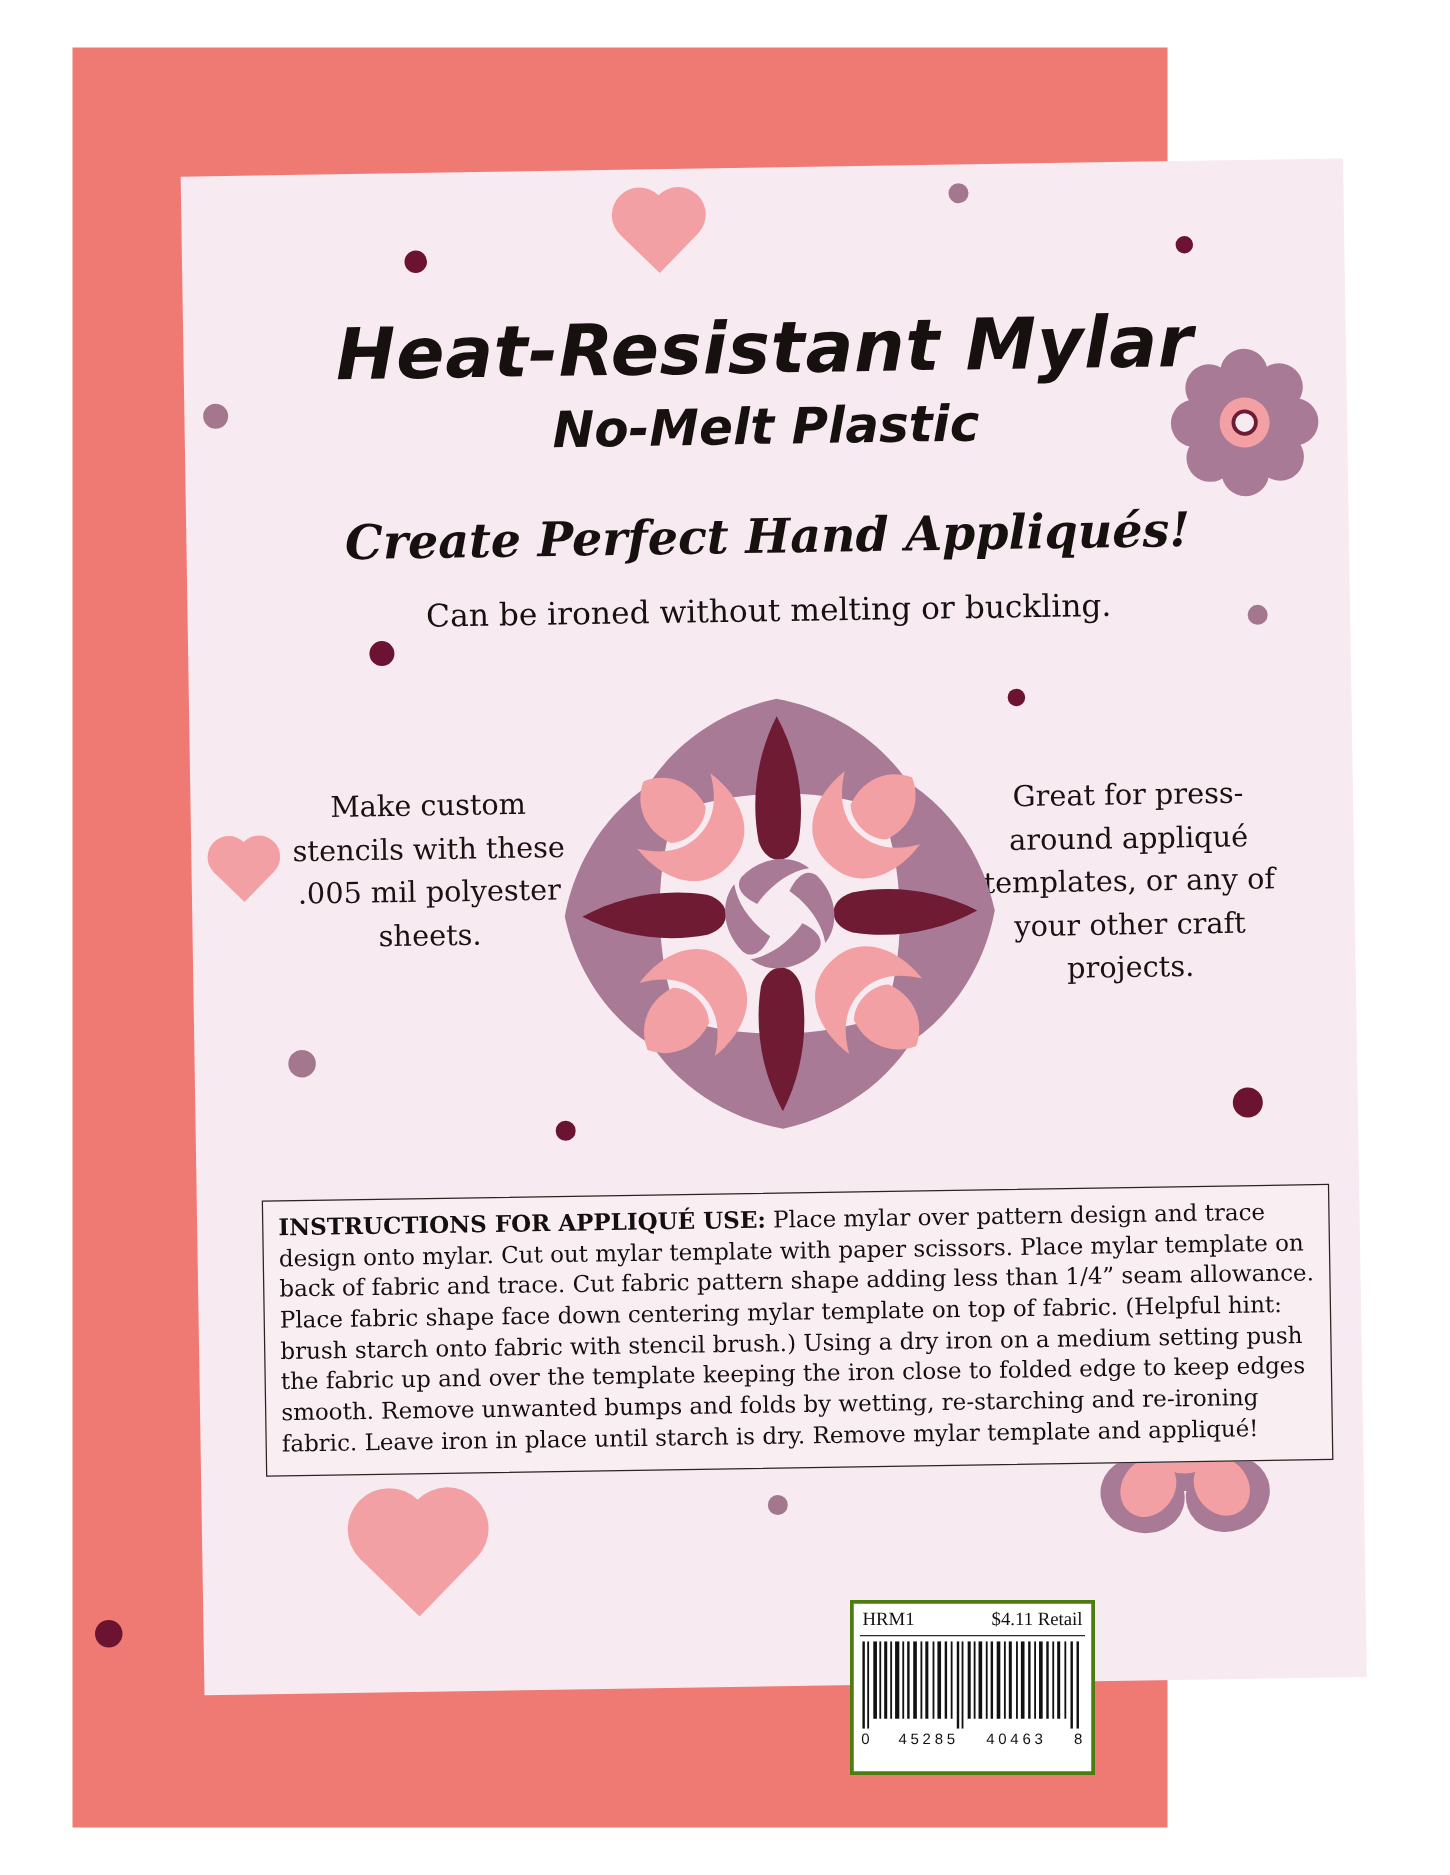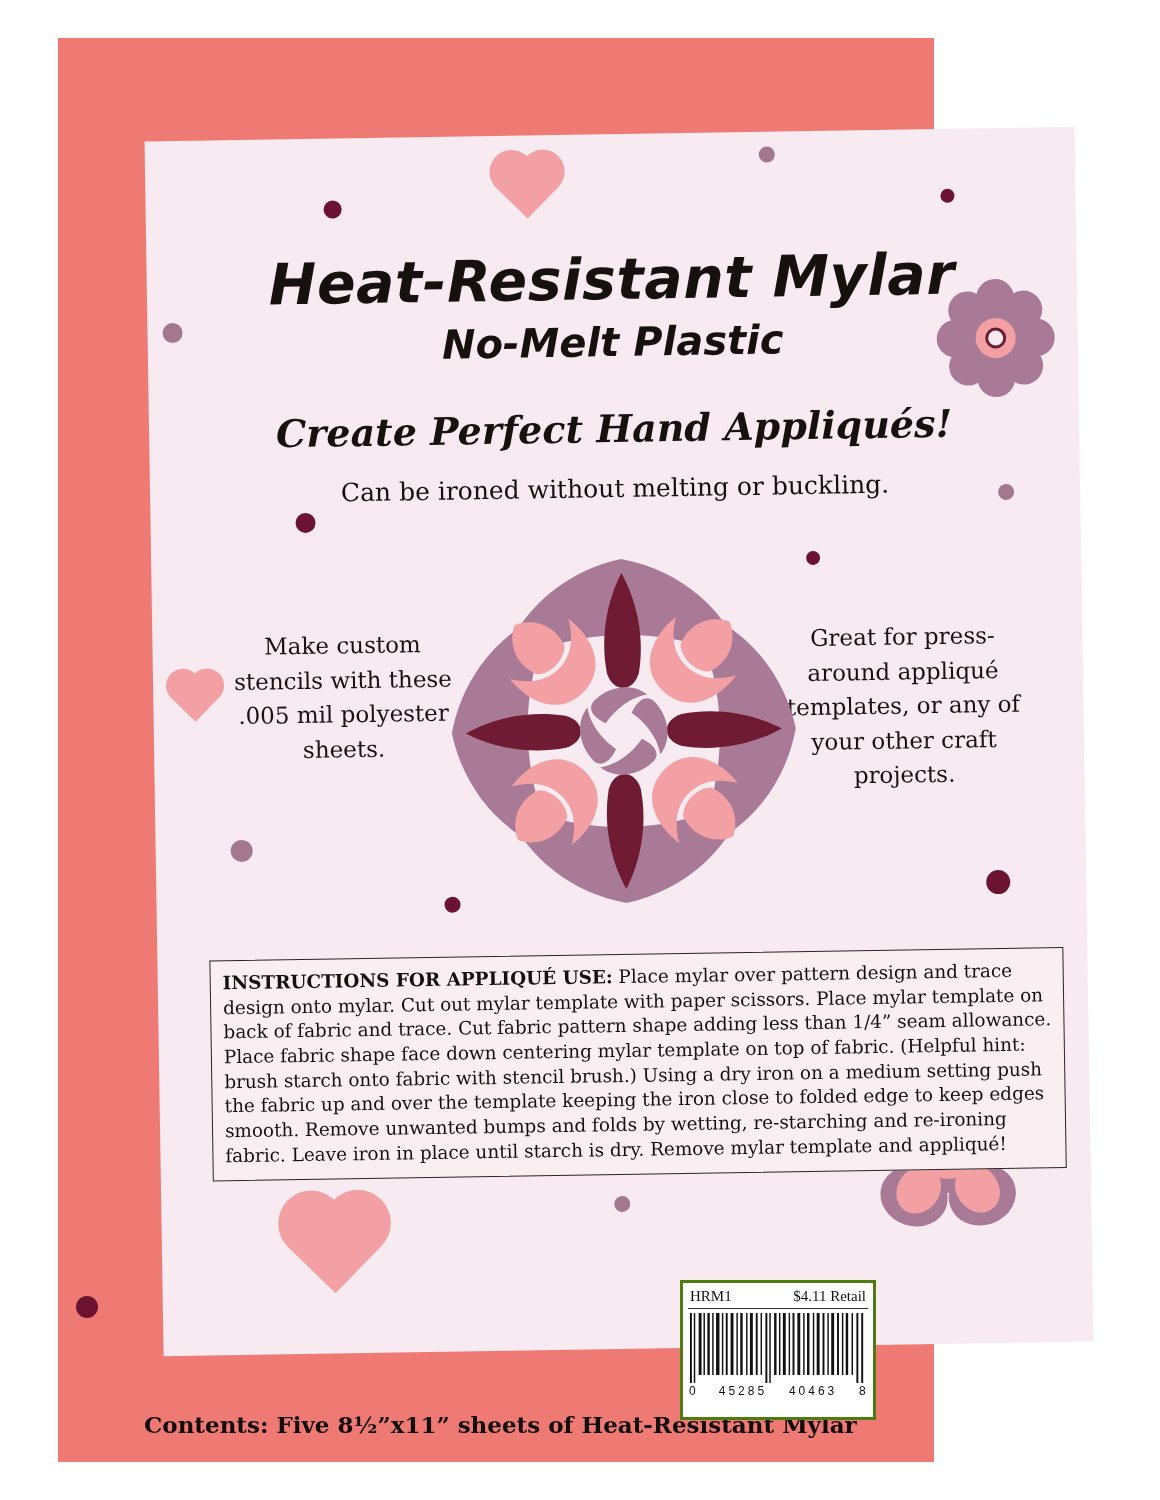--- a/index.html
+++ b/index.html
@@ -344,21 +344,20 @@
           </g>
         </svg>
 
         <div id="instructions">
           <b>INSTRUCTIONS FOR APPLIQUÉ USE:</b><span>  Place mylar over pattern design and trace design onto mylar. Cut out mylar template with paper scissors. Place mylar template on back of fabric and trace. Cut fabric pattern shape adding less than 1/4” seam allowance. Place fabric shape face down centering mylar template on top of fabric. (Helpful hint: brush starch onto fabric with stencil brush.) Using a dry iron on a medium setting push the fabric up and over the template keeping the iron close to folded edge to keep edges smooth. Remove unwanted bumps and folds by wetting, re-starching and re-ironing fabric. Leave iron in place until starch is dry. Remove mylar template and appliqué!</span>
         </div>
 
       </div>
     </div>
 
-    <div id="contents">Contents:  Five 8½”x11” sheets of Heat-Resistant Mylar</div>
 
     <div id="barcode-block">
       <div id="barcode-caption">
         <span>HRM1</span>
         <span>$4.11 Retail</span>
       </div>
       <svg id="barcode-bars" viewBox="0 0 186 70" preserveAspectRatio="none">
         <g fill="#111111">
           <rect x="2" y="0" width="2" height="70"></rect>
           <rect x="6" y="0" width="1.5" height="70"></rect>

